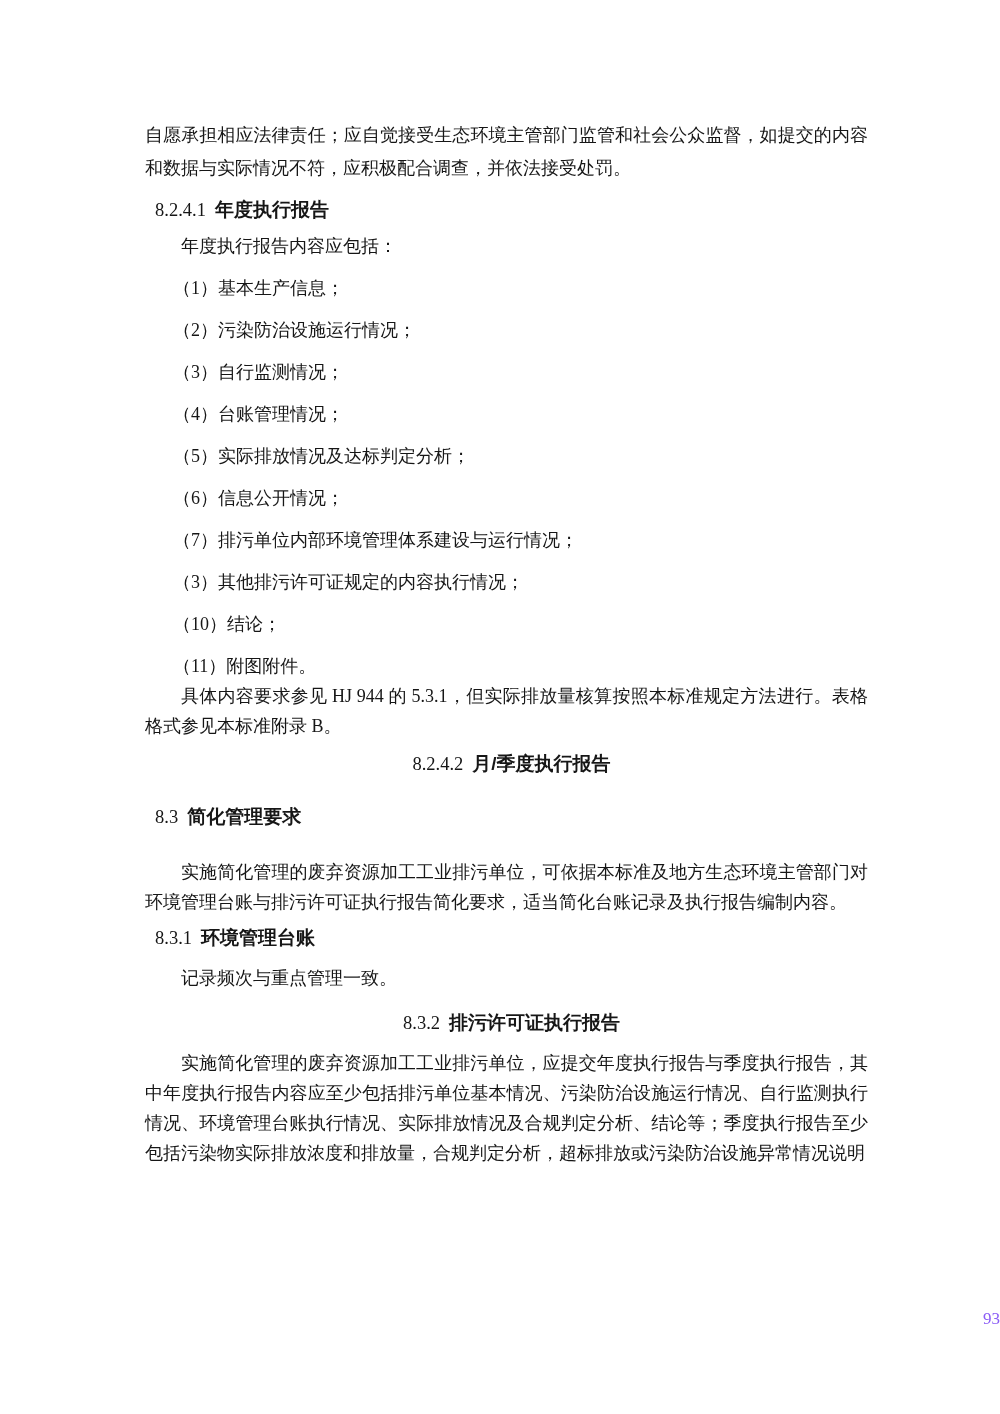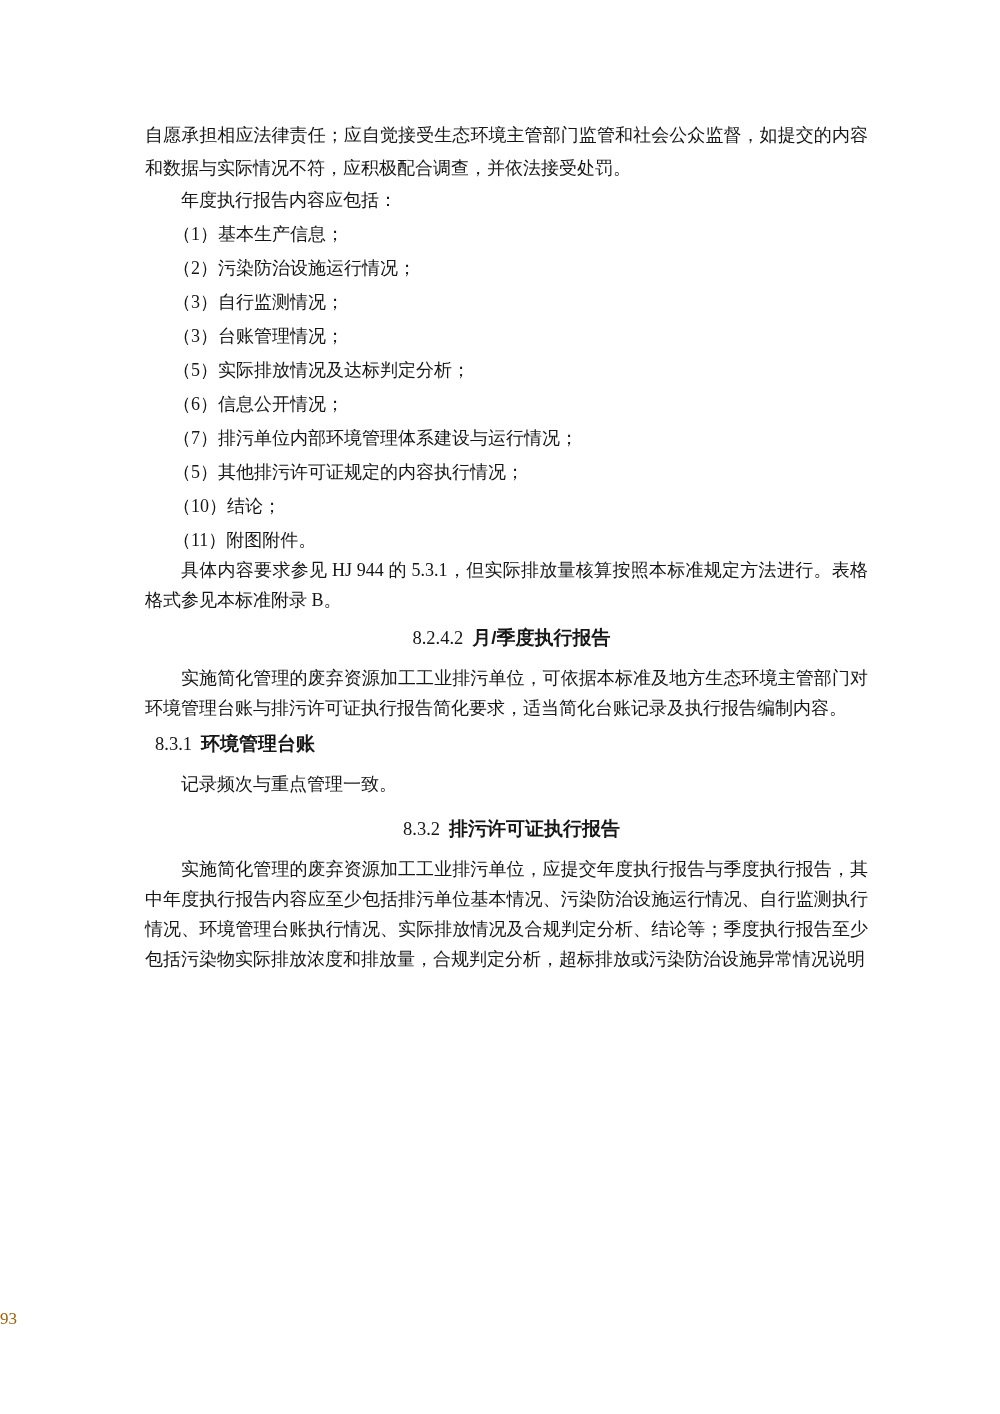--- a/index.html
+++ b/index.html
@@ -20,21 +20,21 @@
     position: absolute;
     left: 145px; top: 119px;
     width: 723px;
     font-size: 18px;
     line-height: 30px;
     text-align: justify;
   }
   .para { margin: 0; text-indent: 2em; }
   .para.no-indent { text-indent: 0; }
   .para.lh33 { line-height: 33px; }
-  .list-item { margin: 4px 0 0 28px; text-indent: 0; }
+  .list-item { margin: 12px 0 0 28px; text-indent: 0; }
   .heading {
     margin: 8px 0 6px 0;
     padding-left: 10px;
     font-size: 19px;
     line-height: 30px;
     font-weight: 700;
     font-family: "Liberation Sans", "DejaVu Sans", sans-serif;
     text-align: left;
   }
   .heading .h-num {
@@ -45,53 +45,55 @@
   }
   .heading.h-8241 { margin: 10px 0 6px 0; }
   .heading.h-8242 { margin: 8px 0 10px 0; text-align: center; }
   .heading.h-83   { margin: 23px 0 25px 0; }
   .heading.h-831  { margin: 6px 0 10px 0; }
   .heading.h-832  { margin: 15px 0 10px 0; text-align: center; }
   .page-number {
     position: absolute;
     top: 1308px; left: 0;
     width: 100%;
-    text-align: left;
+    text-align: right;
     font-size: 17px;
     line-height: 22px;
-    color: #a16207;
+    color: #8b5cf6;
   }
 </style>
 </head>
 <body>
 
 <div class="page">
   <div class="content">
 
     <p class="para no-indent lh33">自愿承担相应法律责任；应自觉接受生态环境主管部门监管和社会公众监督，如提交的内容和数据与实际情况不符，应积极配合调查，并依法接受处罚。</p>
 
+    <h3 class="heading h-8241"><span class="h-num">8.2.4.1</span><span class="h-title">年度执行报告</span></h3>
 
     <p class="para">年度执行报告内容应包括：</p>
 
     <p class="para list-item">（1）基本生产信息；</p>
     <p class="para list-item">（2）污染防治设施运行情况；</p>
     <p class="para list-item">（3）自行监测情况；</p>
-    <p class="para list-item">（3）台账管理情况；</p>
+    <p class="para list-item">（4）台账管理情况；</p>
     <p class="para list-item">（5）实际排放情况及达标判定分析；</p>
     <p class="para list-item">（6）信息公开情况；</p>
     <p class="para list-item">（7）排污单位内部环境管理体系建设与运行情况；</p>
-    <p class="para list-item">（5）其他排污许可证规定的内容执行情况；</p>
+    <p class="para list-item">（3）其他排污许可证规定的内容执行情况；</p>
     <p class="para list-item">（10）结论；</p>
     <p class="para list-item">（11）附图附件。</p>
 
     <p class="para">具体内容要求参见 HJ 944 的 5.3.1，但实际排放量核算按照本标准规定方法进行。表格格式参见本标准附录 B。</p>
 
     <h3 class="heading h-8242"><span class="h-num">8.2.4.2</span><span class="h-title">月/季度执行报告</span></h3>
 
 
+    <h3 class="heading h-83"><span class="h-num">8.3</span><span class="h-title">简化管理要求</span></h3>
 
     <p class="para">实施简化管理的废弃资源加工工业排污单位，可依据本标准及地方生态环境主管部门对环境管理台账与排污许可证执行报告简化要求，适当简化台账记录及执行报告编制内容。</p>
 
     <h3 class="heading h-831"><span class="h-num">8.3.1</span><span class="h-title">环境管理台账</span></h3>
 
     <p class="para">记录频次与重点管理一致。</p>
 
     <h3 class="heading h-832"><span class="h-num">8.3.2</span><span class="h-title">排污许可证执行报告</span></h3>
 
     <p class="para">实施简化管理的废弃资源加工工业排污单位，应提交年度执行报告与季度执行报告，其中年度执行报告内容应至少包括排污单位基本情况、污染防治设施运行情况、自行监测执行情况、环境管理台账执行情况、实际排放情况及合规判定分析、结论等；季度执行报告至少包括污染物实际排放浓度和排放量，合规判定分析，超标排放或污染防治设施异常情况说明</p>

